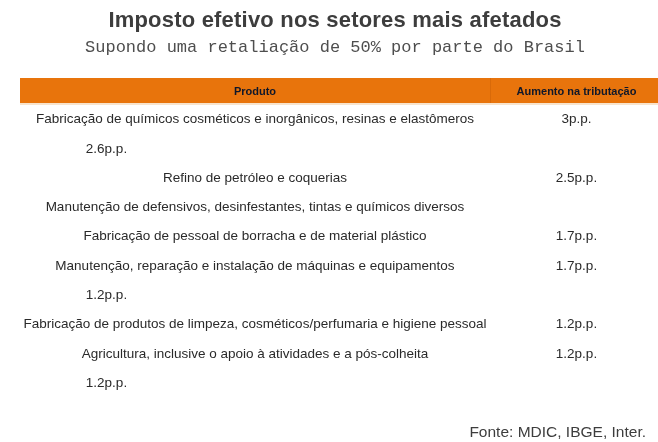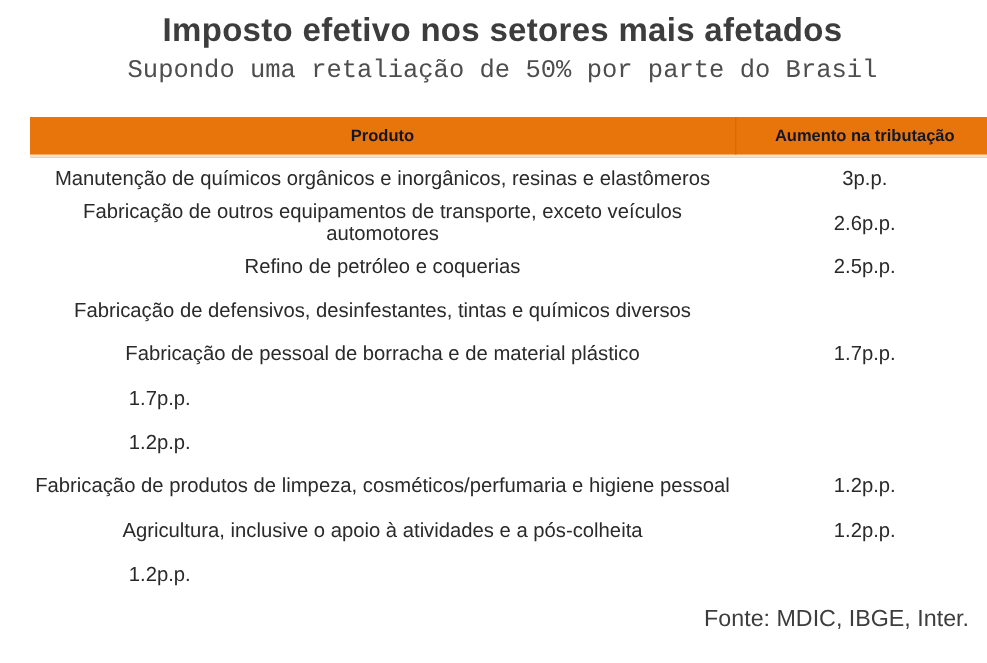--- a/index.html
+++ b/index.html
@@ -63,21 +63,21 @@
     font-size: 13.5px;
     color: #2a2a2a;
     line-height: 1.1;
   }
   .td-produto { width: 470px; }
   .td-spacer { width: 1px; }
   .td-aumento { width: 171px; }
   .source {
     position: absolute;
     right: 12px;
-    bottom: 20px;
+    bottom: 1px;
     font-size: 15.5px;
     color: #3d3d3d;
   }
 </style>
 </head>
 <body>
 
 <div class="page">
 
   <h1 class="title">Imposto efetivo nos setores mais afetados</h1>
@@ -86,44 +86,44 @@
   <div class="table">
 
     <div class="thead">
       <div class="th th-produto">Produto</div>
       <div class="th-divider"></div>
       <div class="th th-aumento">Aumento na tributação</div>
     </div>
 
     <div class="tbody">
       <div class="tr">
-        <div class="td td-produto">Manutenção de químicos orgânicos e inorgânicos, resinas e elastômeros</div>
+        <div class="td td-produto">Fabricação de químicos cosméticos e inorgânicos, resinas e elastômeros</div>
         <div class="td-spacer"></div>
         <div class="td td-aumento">3p.p.</div>
       </div>
       <div class="tr">
-        <div class="td td-produto">Fabricação de outros equipamentos de transporte, exceto veículos automotores</div>
         <div class="td-spacer"></div>
         <div class="td td-aumento">2.6p.p.</div>
       </div>
       <div class="tr">
         <div class="td td-produto">Refino de petróleo e coquerias</div>
         <div class="td-spacer"></div>
         <div class="td td-aumento">2.5p.p.</div>
       </div>
       <div class="tr">
-        <div class="td td-produto">Fabricação de defensivos, desinfestantes, tintas e químicos diversos</div>
+        <div class="td td-produto">Manutenção de defensivos, desinfestantes, tintas e químicos diversos</div>
         <div class="td-spacer"></div>
       </div>
       <div class="tr">
         <div class="td td-produto">Fabricação de pessoal de borracha e de material plástico</div>
         <div class="td-spacer"></div>
         <div class="td td-aumento">1.7p.p.</div>
       </div>
       <div class="tr">
+        <div class="td td-produto">Manutenção, reparação e instalação de máquinas e equipamentos</div>
         <div class="td-spacer"></div>
         <div class="td td-aumento">1.7p.p.</div>
       </div>
       <div class="tr">
         <div class="td-spacer"></div>
         <div class="td td-aumento">1.2p.p.</div>
       </div>
       <div class="tr">
         <div class="td td-produto">Fabricação de produtos de limpeza, cosméticos/perfumaria e higiene pessoal</div>
         <div class="td-spacer"></div>

